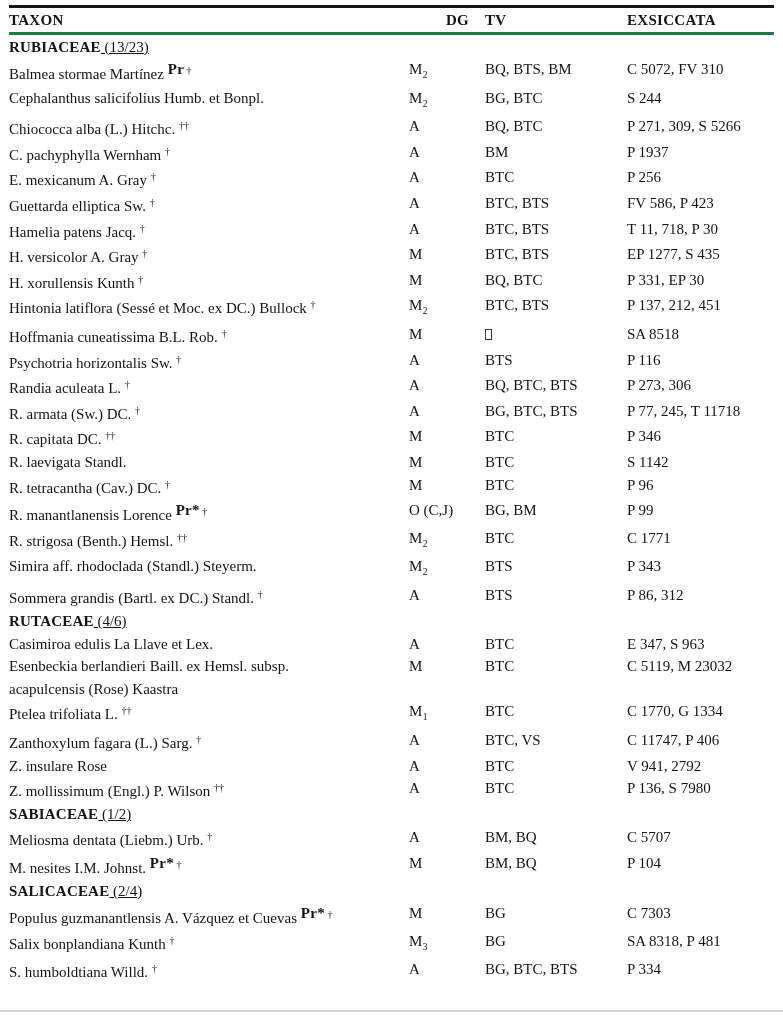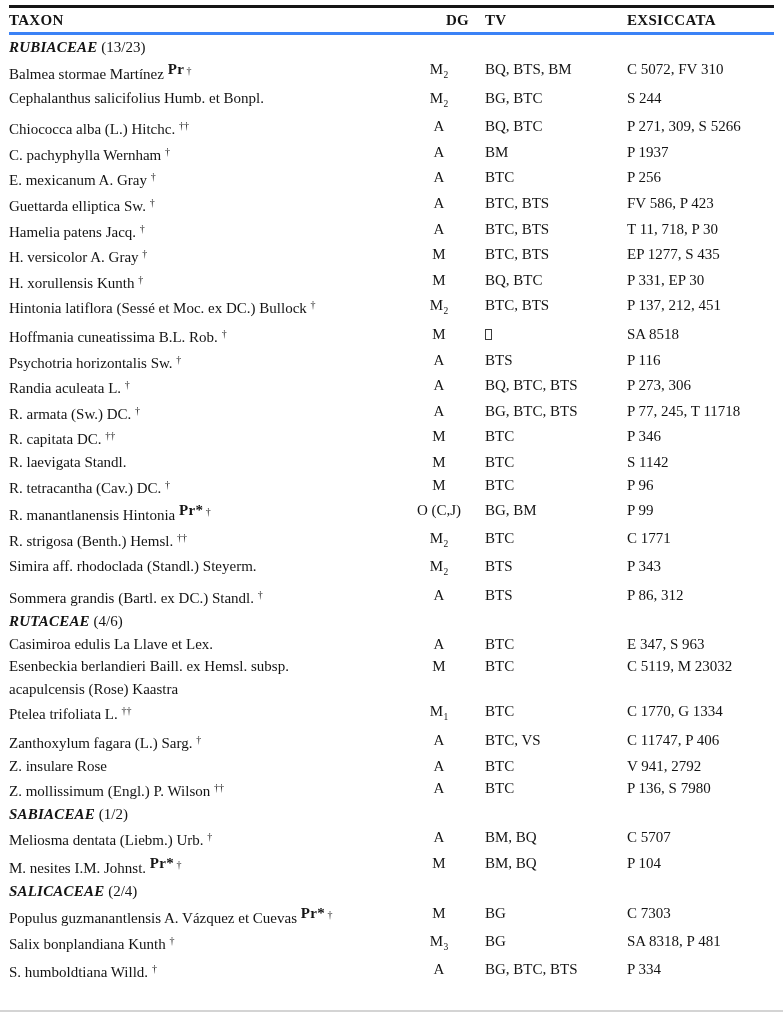--- a/index.html
+++ b/index.html
@@ -12,38 +12,38 @@
     overflow:hidden;
   }
   .page { padding:5px 9px 0 9px; }
   table { width:765px; border-collapse:collapse; table-layout:fixed; }
   col.w-taxon { width:400px; }
   col.w-dg    { width:60px; }
   col.w-tv    { width:149px; }
   col.w-ex    { width:156px; }
   thead th {
     border-top:3px solid #161616;
-    border-bottom:3px solid #3b82f6;
+    border-bottom:3px solid #15803d;
     font-size:15px; font-weight:bold; text-align:left;
     padding:4px 0 3px 0; letter-spacing:0.3px;
     white-space:nowrap;
   }
   th.c-dg { text-align:right; }
   th.c-tv { padding-left:16px; }
   th.c-ex { padding-left:9px;margin-top:24px; }
   tbody td {
     font-size:15px; line-height:22.6px;
     vertical-align:top; white-space:nowrap;
   }
-  td.c-dg { text-align:center; }
+  td.c-dg { }
   td.c-tv { padding-left:16px; }
   td.c-ex { padding-left:9px; }
   td.family-cell { font-size:15px; line-height:22.6px; padding-top:0.5px; }
-  .family-name { font-weight:bold; letter-spacing:0.2px;font-style:italic; }
-  .family-count { font-weight:normal; }
+  .family-name { font-weight:bold; letter-spacing:0.2px; }
+  .family-count { font-weight:normal;text-decoration:underline; }
   .seg-i { }
   .seg-r { font-style:normal; }
   .seg-sb { font-weight:bold; font-size:15px; vertical-align:5px; letter-spacing:0.3px; }
   .seg-d { font-size:10px; vertical-align:5px; }
   .dg-sub { font-size:9.5px; vertical-align:-4px; margin-left:0.5px; }
   .tofu {
     display:inline-block; width:7px; height:11px;
     border:1px solid #3a3a3a; vertical-align:-1px;
   }
   .bottom-edge {
@@ -170,21 +170,21 @@
           <td class="c-tv">BTC</td>
           <td class="c-ex">S 1142</td>
         </tr>
         <tr>
           <td class="c-taxon"><span class="seg-i">R. tetracantha</span><span class="seg-r"> (Cav.) DC. </span><span class="seg-d">†</span></td>
           <td class="c-dg"><span class="seg-r">M</span></td>
           <td class="c-tv">BTC</td>
           <td class="c-ex">P 96</td>
         </tr>
         <tr>
-          <td class="c-taxon"><span class="seg-i">R. manantlanensis</span><span class="seg-r"> Hintonia </span><span class="seg-sb">Pr*</span><span class="seg-d"> †</span></td>
+          <td class="c-taxon"><span class="seg-i">R. manantlanensis</span><span class="seg-r"> Lorence </span><span class="seg-sb">Pr*</span><span class="seg-d"> †</span></td>
           <td class="c-dg"><span class="seg-r">O (C,J)</span></td>
           <td class="c-tv">BG, BM</td>
           <td class="c-ex">P 99</td>
         </tr>
         <tr>
           <td class="c-taxon"><span class="seg-i">R. strigosa</span><span class="seg-r"> (Benth.) Hemsl. </span><span class="seg-d">††</span></td>
           <td class="c-dg"><span class="seg-r">M</span><span class="dg-sub">2</span></td>
           <td class="c-tv">BTC</td>
           <td class="c-ex">C 1771</td>
         </tr>

